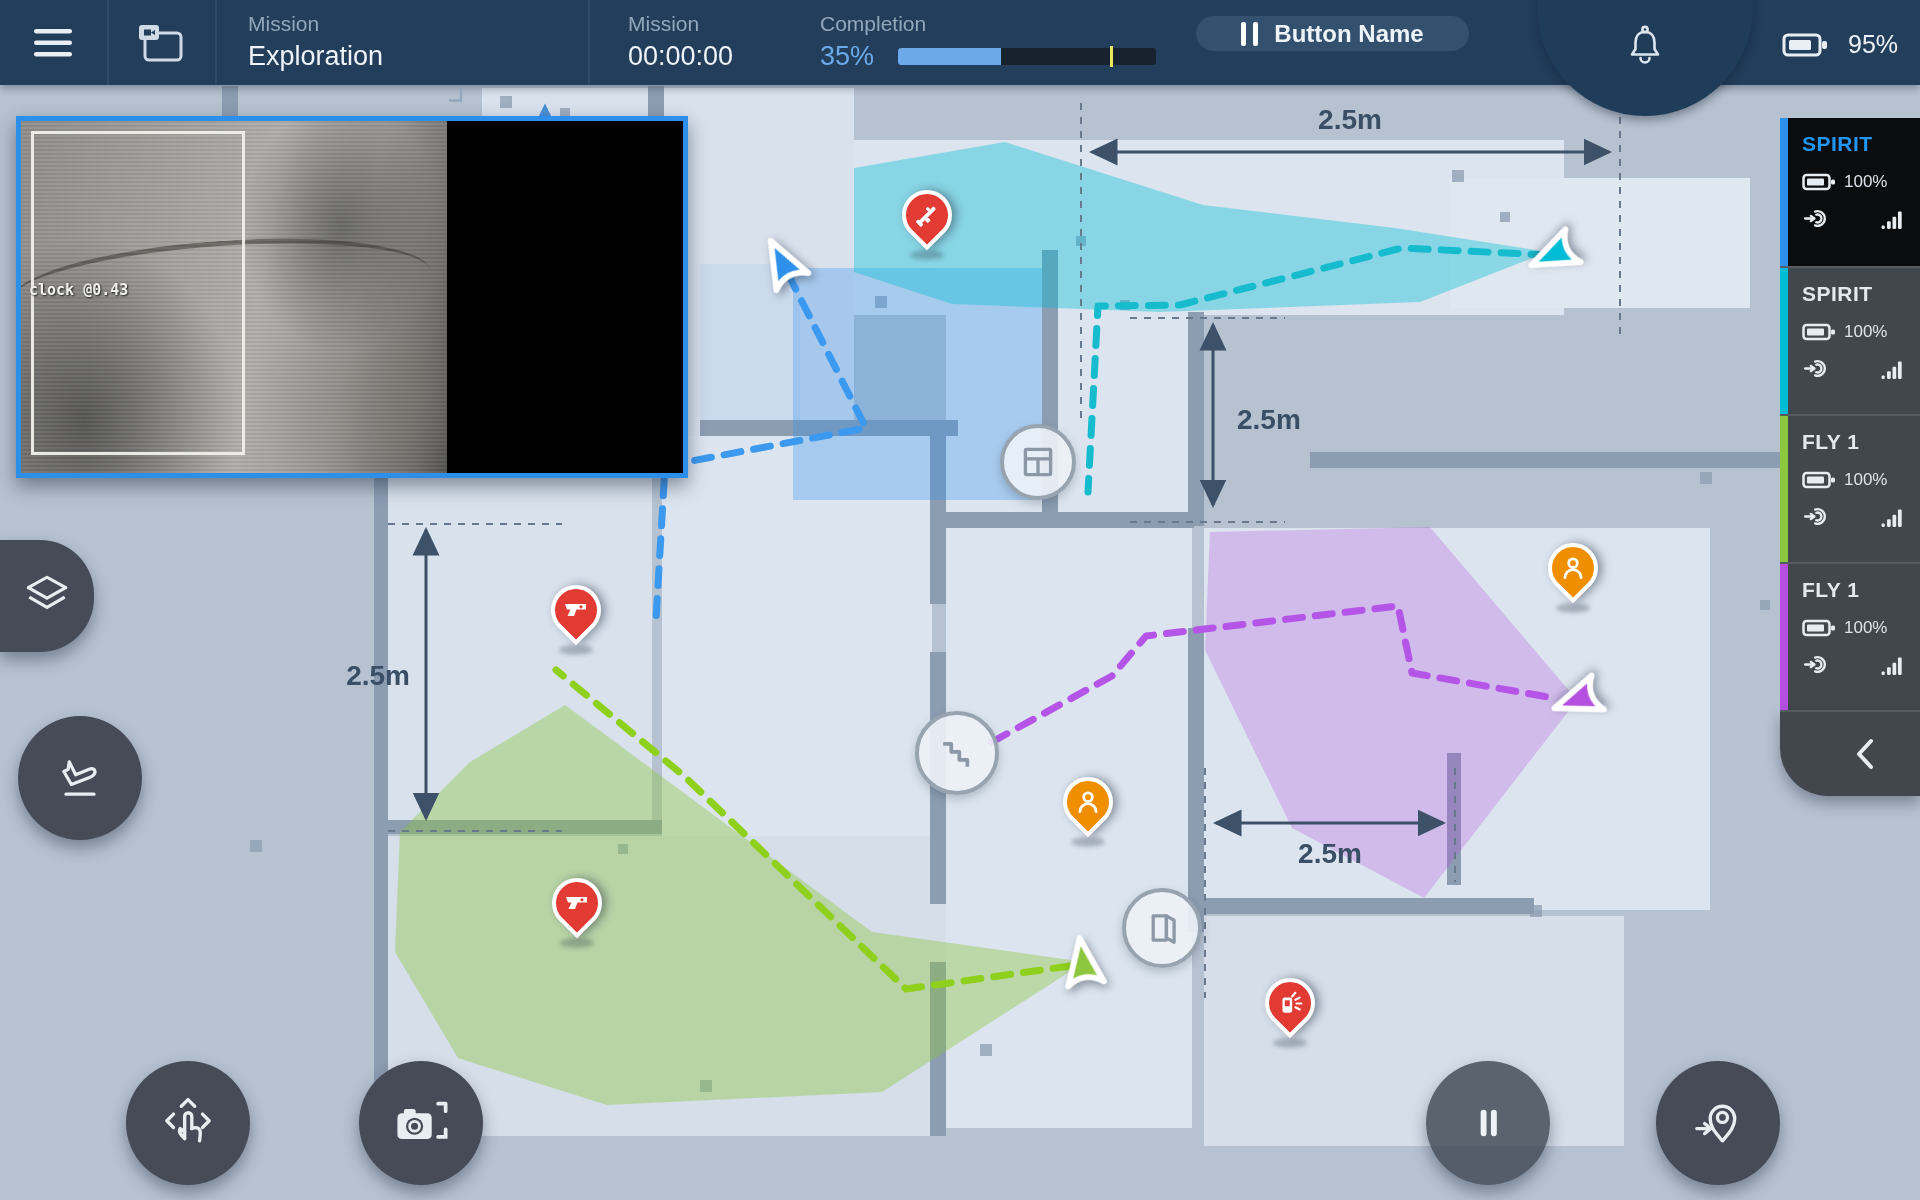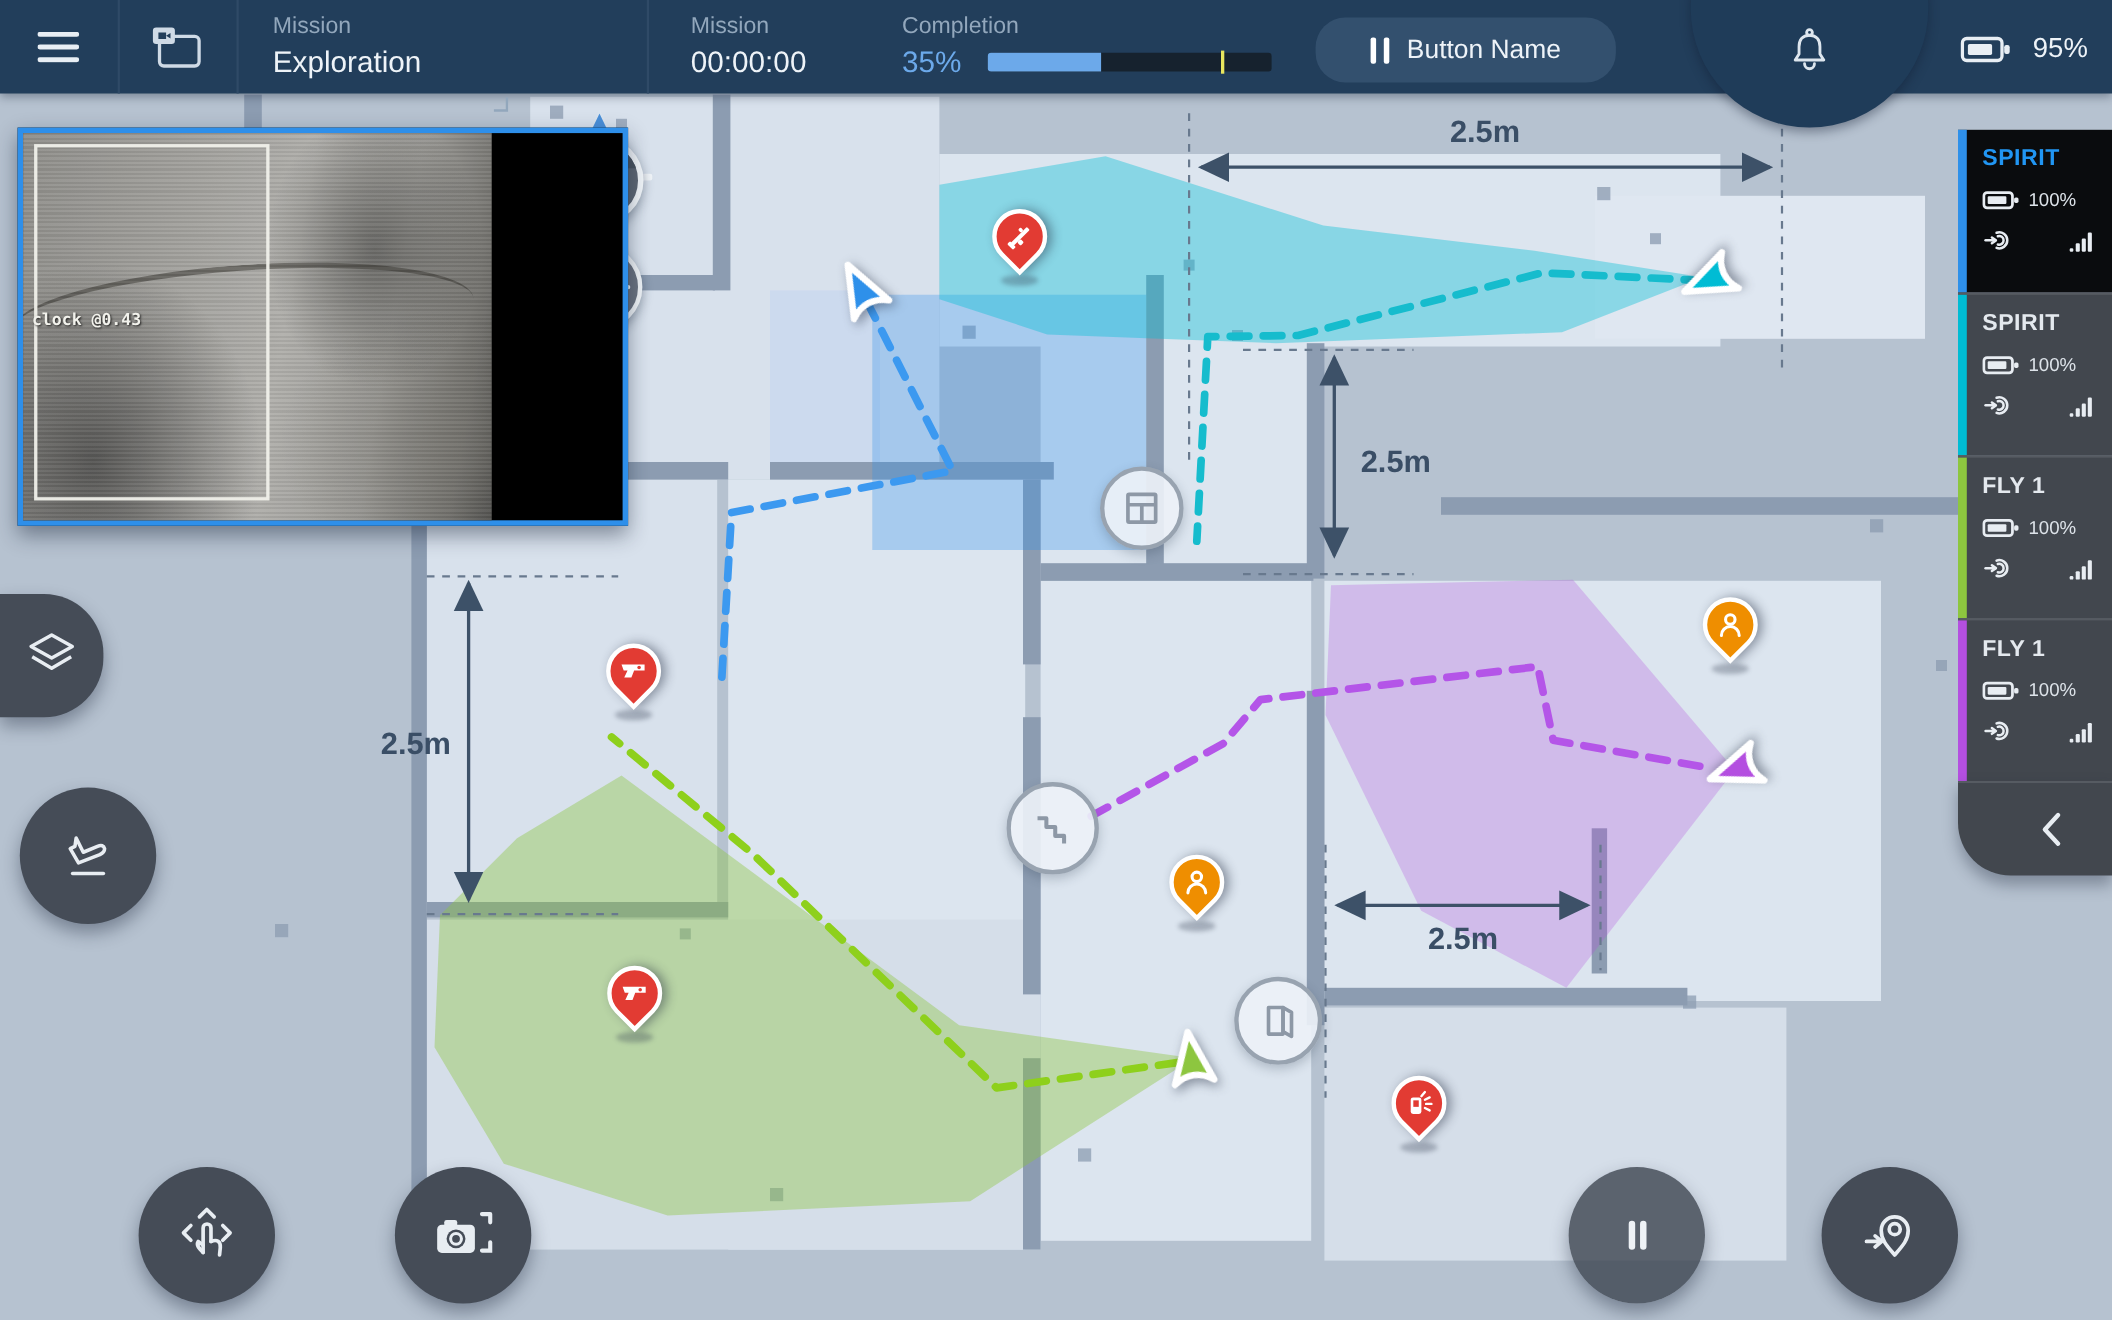--- a/index.html
+++ b/index.html
@@ -53,21 +53,21 @@
      font-size:36px;font-weight:bold;color:#74a7e6;}
   .compass .tick{position:absolute;background:#f0f4f8;border-radius:2px;}
 
   .fit-btn{position:absolute;left:506px;top:222px;width:78px;height:78px;border-radius:50%;
      background:#6a7280;border:4px solid #eef2f6;z-index:6;
      box-shadow:0 4px 10px rgba(40,55,75,.4);display:flex;align-items:center;justify-content:center;}
   .fit-handle{position:absolute;left:-8px;bottom:0px;width:22px;height:9px;background:#99a2ad;
      border-radius:4px;transform:rotate(45deg);}
 
   
-  .video-inset{position:absolute;left:16px;top:116px;width:555px;height:362px;z-index:7;
+  .video-inset{position:absolute;left:16px;top:116px;width:672px;height:362px;z-index:7;
      border:5px solid #2e8fea;background:#000;box-shadow:0 8px 18px rgba(20,30,50,.45);}
   .cam{position:absolute;left:0;top:0;width:426px;height:100%;overflow:hidden;
      background:
        radial-gradient(140px 180px at 75% 30%, rgba(60,60,58,.55), rgba(60,60,58,0) 70%),
        radial-gradient(220px 260px at 15% 85%, rgba(40,40,40,.6), rgba(40,40,40,0) 70%),
        radial-gradient(200px 160px at 90% 80%, rgba(120,118,112,.5), rgba(120,118,112,0) 75%),
        linear-gradient(100deg,#8f8e8a 0%,#a3a29e 35%,#b0afab 55%,#9b9a96 75%,#6f6e6a 92%,#4a4a48 100%);}
   .cam::after{content:"";position:absolute;inset:0;
      background:repeating-linear-gradient(0deg,rgba(255,255,255,.05) 0 2px,rgba(0,0,0,.05) 2px 4px);}
   .cam .crack{position:absolute;left:-10px;top:120px;width:420px;height:90px;
@@ -96,23 +96,23 @@
   .tb-item{position:absolute;top:0;height:85px;z-index:3;}
   .tb-divider{position:absolute;top:0;width:2px;height:85px;background:#2f4a67;z-index:2;}
   .tb-label{font-size:21px;color:#92a7bc;line-height:1;}
   .tb-value{font-size:27px;color:#eef3f8;line-height:1;margin-top:9px;}
   .icon-btn{display:flex;align-items:center;justify-content:center;cursor:pointer;}
   .pct{color:#6ca9ea !important;}
   .progress{position:absolute;left:898px;top:48px;width:258px;height:17px;border-radius:3px;
      background:#16222e;z-index:3;overflow:visible;}
   .progress .fill{position:absolute;left:0;top:0;height:100%;border-radius:3px 0 0 3px;background:#6ca9ea;}
   .progress .marker{position:absolute;top:-2px;width:3px;height:21px;background:#e8e65e;}
-  .action-btn{position:absolute;left:1196px;top:16px;width:273px;height:59px;border-radius:27px;
+  .action-btn{position:absolute;left:1196px;top:16px;width:273px;height:35px;border-radius:27px;
      background:#33506e;display:flex;align-items:center;justify-content:center;gap:16px;
-     color:#eef3f8;font-size:24px;z-index:3;cursor:pointer;}
+     color:#eef3f8;font-size:24px;z-index:3;cursor:pointer;font-weight:bold;}
   .pause-glyph{display:inline-flex;gap:7px;}
   .pause-glyph i{display:block;width:5px;height:24px;background:#fff;border-radius:2px;}
   .battery-wrap{position:absolute;left:1782px;top:30px;display:flex;align-items:center;gap:20px;z-index:3;}
   .battery-txt{font-size:25px;color:#eef3f8;}
 
   
   .sidebar{position:absolute;right:0;top:118px;width:140px;z-index:9;}
   .robot-card{position:relative;height:148px;background:#42474e;padding:14px 10px 10px 22px;cursor:pointer;}
   .robot-card + .robot-card{border-top:2px solid #565b62;}
   .robot-card::before{content:"";position:absolute;left:0;top:0;bottom:0;width:8px;

